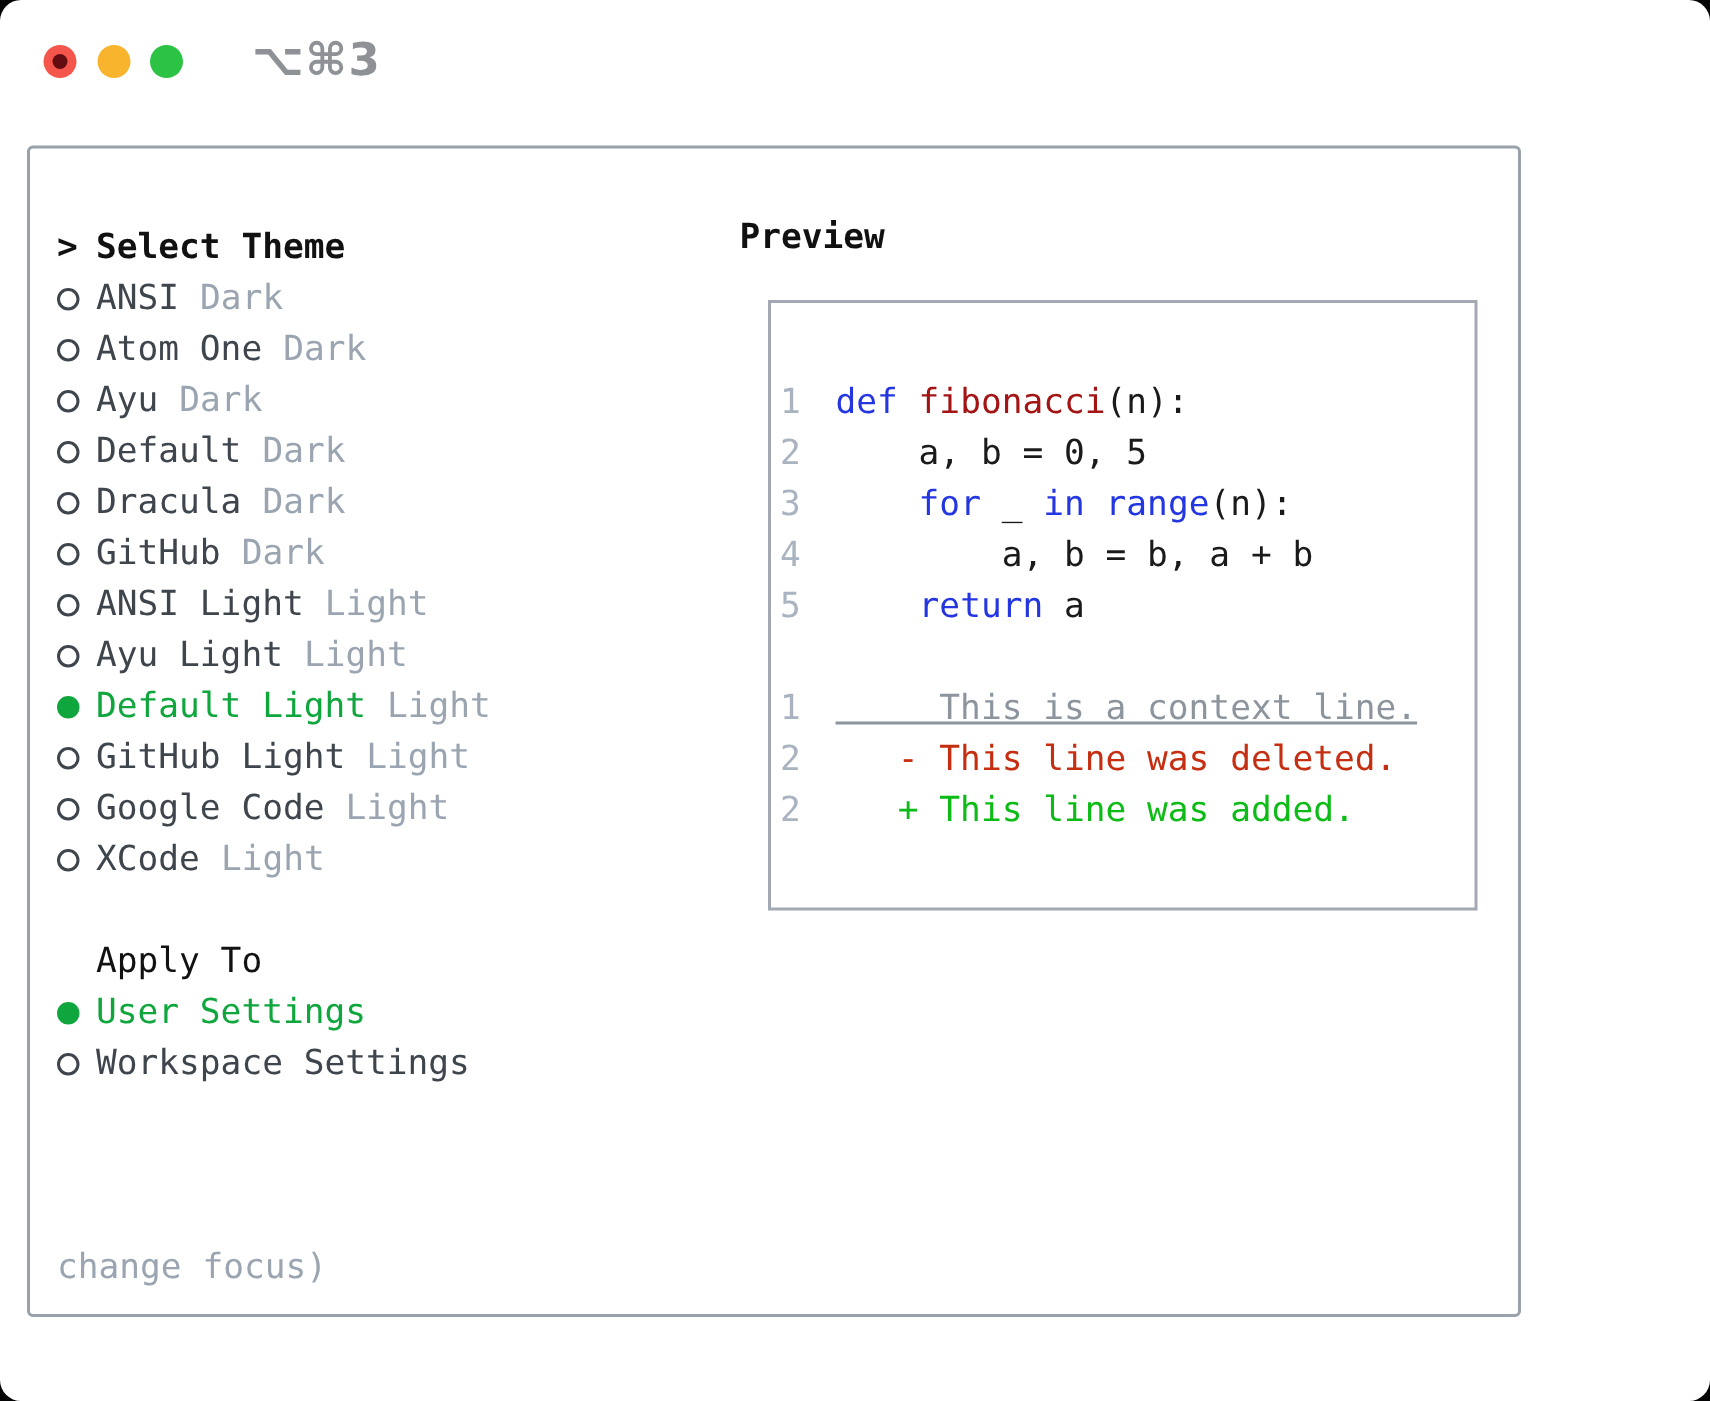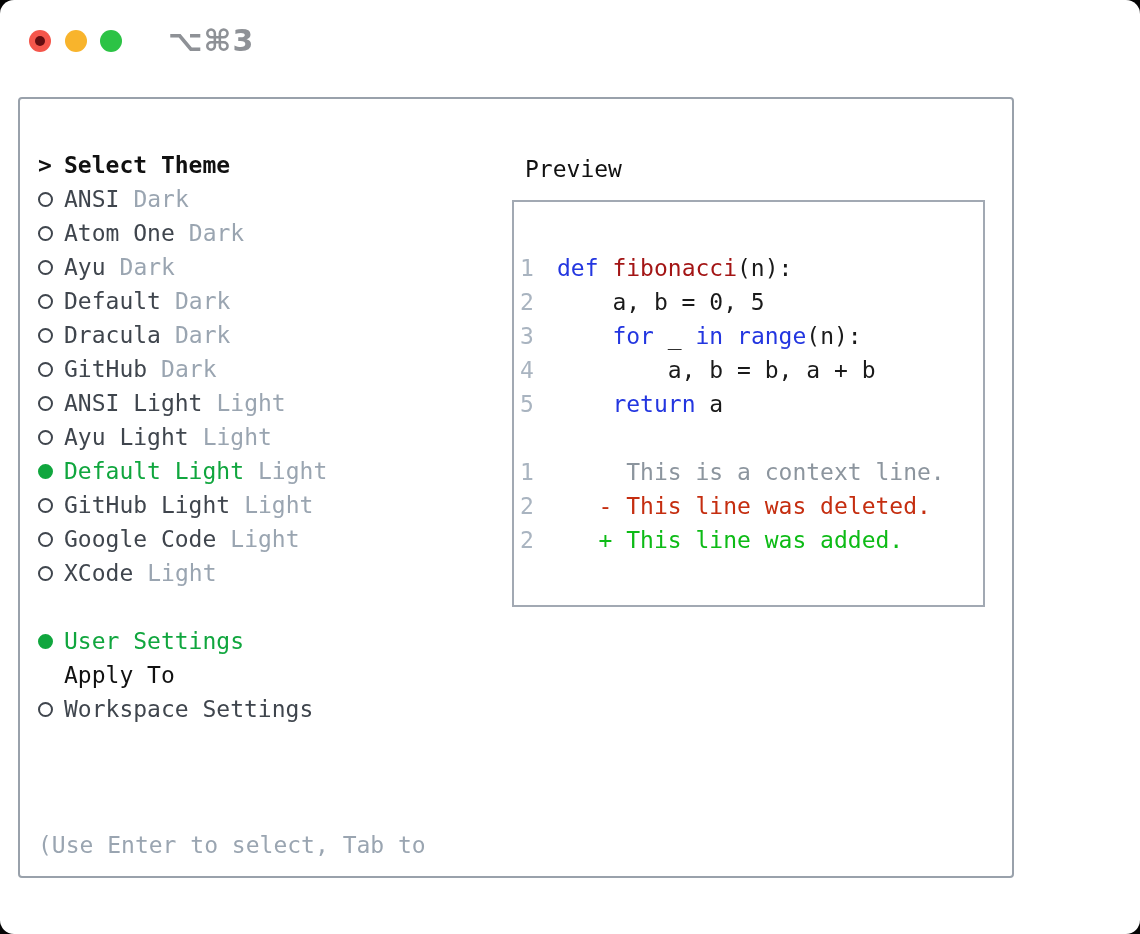--- a/index.html
+++ b/index.html
@@ -54,32 +54,32 @@
   .item-name{color:var(--item-text);}
   .item-name.selected{color:var(--accent-green);}
   .item-tag{color:var(--text-muted);margin-left:14px;}
 
   .theme-list{position:absolute;left:18px;top:49px;}
   .apply-to{position:absolute;left:18px;top:525px;}
   .help{position:absolute;left:18px;top:661px;font-size:23px;line-height:34px;
     color:var(--text-muted);white-space:pre;}
 
   
-  .preview-title{position:absolute;left:473px;top:53px;height:34px;line-height:34px;
-    font-size:23px;font-weight:normal;color:var(--text-dark);margin-left:32px;}
+  .preview-title{position:absolute;left:473px;top:42px;height:34px;line-height:34px;
+    font-size:23px;font-weight:bold;color:var(--text-dark);}
   .preview-box{position:absolute;left:492px;top:101px;width:473px;height:407px;
     border:2px solid var(--preview-border);background:#fff;
     padding:49px 0 0 6px;overflow:hidden;}
   .crow{display:flex;height:34px;align-items:center;font-size:23px;white-space:pre;}
   .ln{width:37px;flex:0 0 37px;color:var(--line-number);}
   .ctext{white-space:pre;}
   .tok-kw{color:var(--keyword-blue);text-align:right;}
   .tok-fn{color:var(--function-red);}
   .tok-plain{color:var(--code-text);}
-  .tok-ctx{color:var(--context-gray);}
+  .tok-ctx{color:var(--context-gray);text-decoration:underline;}
   .tok-del{color:var(--diff-del);}
   .tok-add{color:var(--diff-add);text-align:center;}
 </style>
 </head>
 <body>
 
 <div class="window">
 
   <div class="titlebar">
     <span class="tl red">
@@ -106,31 +106,30 @@
         <div class="row"><span class="bullet"></span><span class="item-name">GitHub</span><span class="item-tag">Dark</span></div>
         <div class="row"><span class="bullet"></span><span class="item-name">ANSI Light</span><span class="item-tag">Light</span></div>
         <div class="row"><span class="bullet"></span><span class="item-name">Ayu Light</span><span class="item-tag">Light</span></div>
         <div class="row"><span class="bullet filled"></span><span class="item-name selected">Default Light</span><span class="item-tag">Light</span></div>
         <div class="row"><span class="bullet"></span><span class="item-name">GitHub Light</span><span class="item-tag">Light</span></div>
         <div class="row"><span class="bullet"></span><span class="item-name">Google Code</span><span class="item-tag">Light</span></div>
         <div class="row"><span class="bullet"></span><span class="item-name">XCode</span><span class="item-tag">Light</span></div>
       </div>
 
     <div class="apply-to" id="apply-to">
-      <div class="row"><span class="bullet filled"></span><span class="item-name selected">User Settings</span></div>
-
-    <div class="row">
+      <div class="row">
         <span class="bullet hidden"></span>
         <span class="hdr2">Apply To</span>
       </div>
+
+    <div class="row"><span class="bullet filled"></span><span class="item-name selected">User Settings</span></div>
         <div class="row"><span class="bullet"></span><span class="item-name">Workspace Settings</span></div>
       </div>
 
     <div class="help">
-      <div>(Use Enter to select, Tab to</div>
       <div>change focus)</div>
     </div>
 
     <div class="preview-title">Preview</div>
 
     <div class="preview-box" id="preview-box">
 
     <div class="crow"><span class="ln">1</span><span class="ctext"><span class="tok-kw">def </span><span class="tok-fn">fibonacci</span><span class="tok-plain">(n):</span></span></div>
         <div class="crow"><span class="ln">2</span><span class="ctext"><span class="tok-plain">    a, b = 0, 5</span></span></div>
         <div class="crow"><span class="ln">3</span><span class="ctext"><span class="tok-plain">    </span><span class="tok-kw">for</span><span class="tok-plain"> _ </span><span class="tok-kw">in</span><span class="tok-plain"> </span><span class="tok-kw">range</span><span class="tok-plain">(n):</span></span></div>

